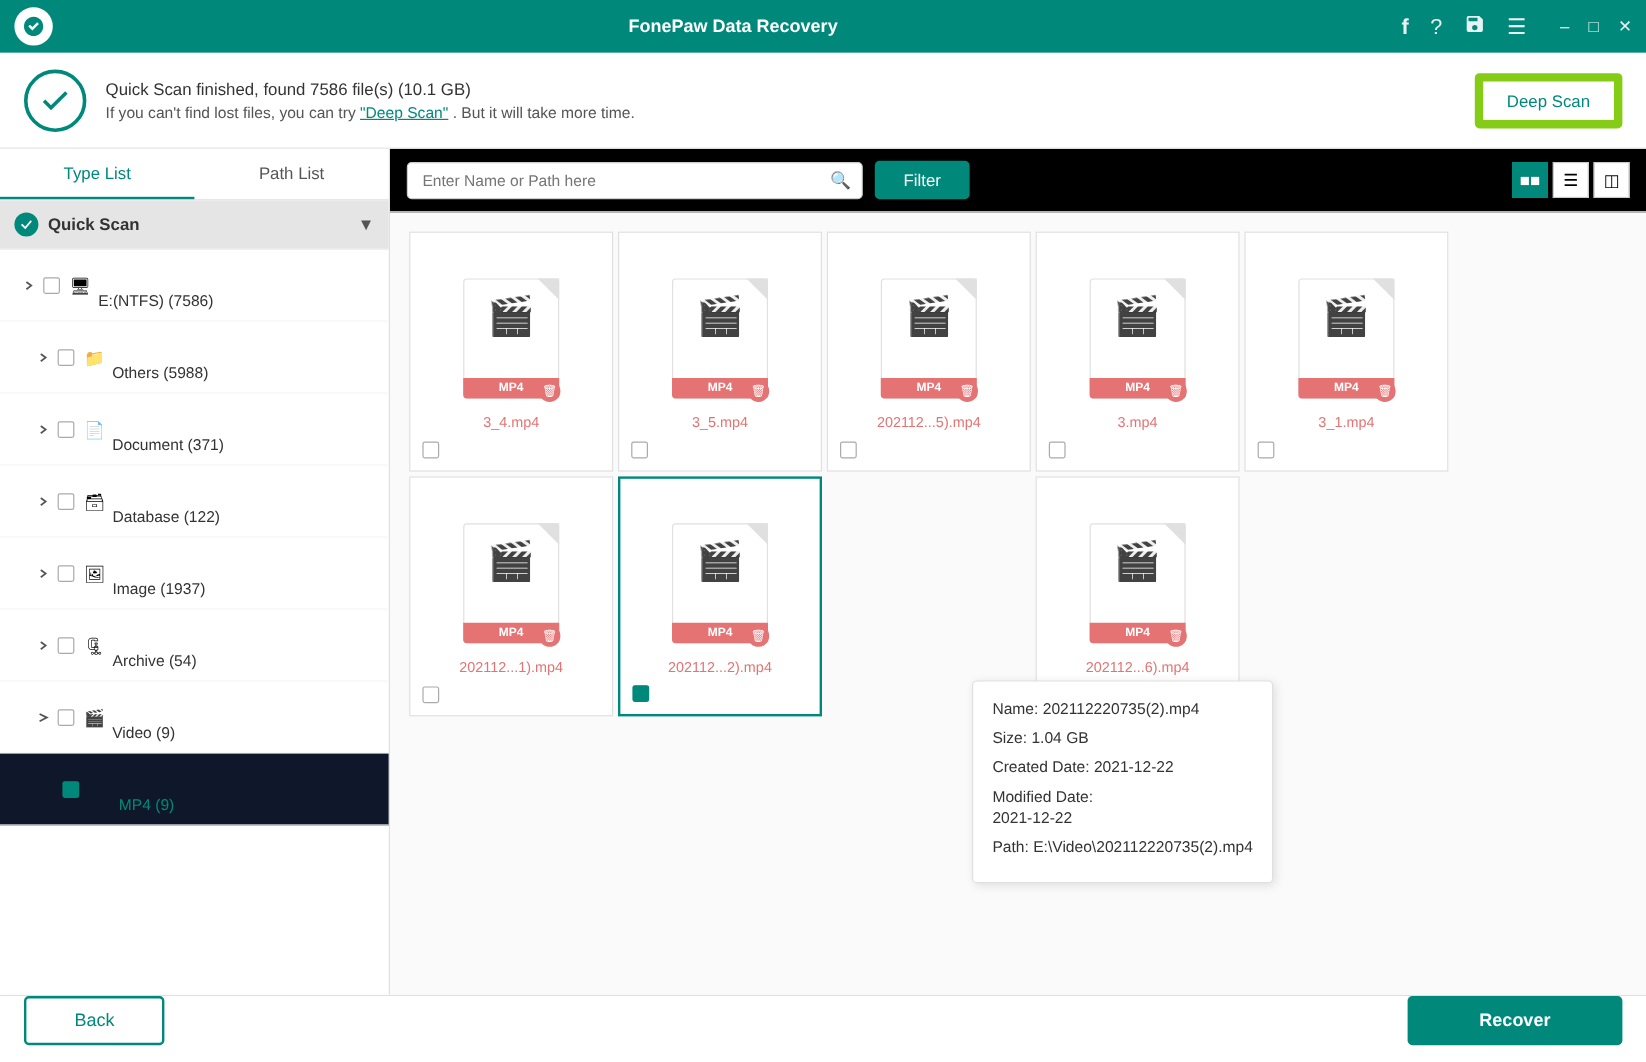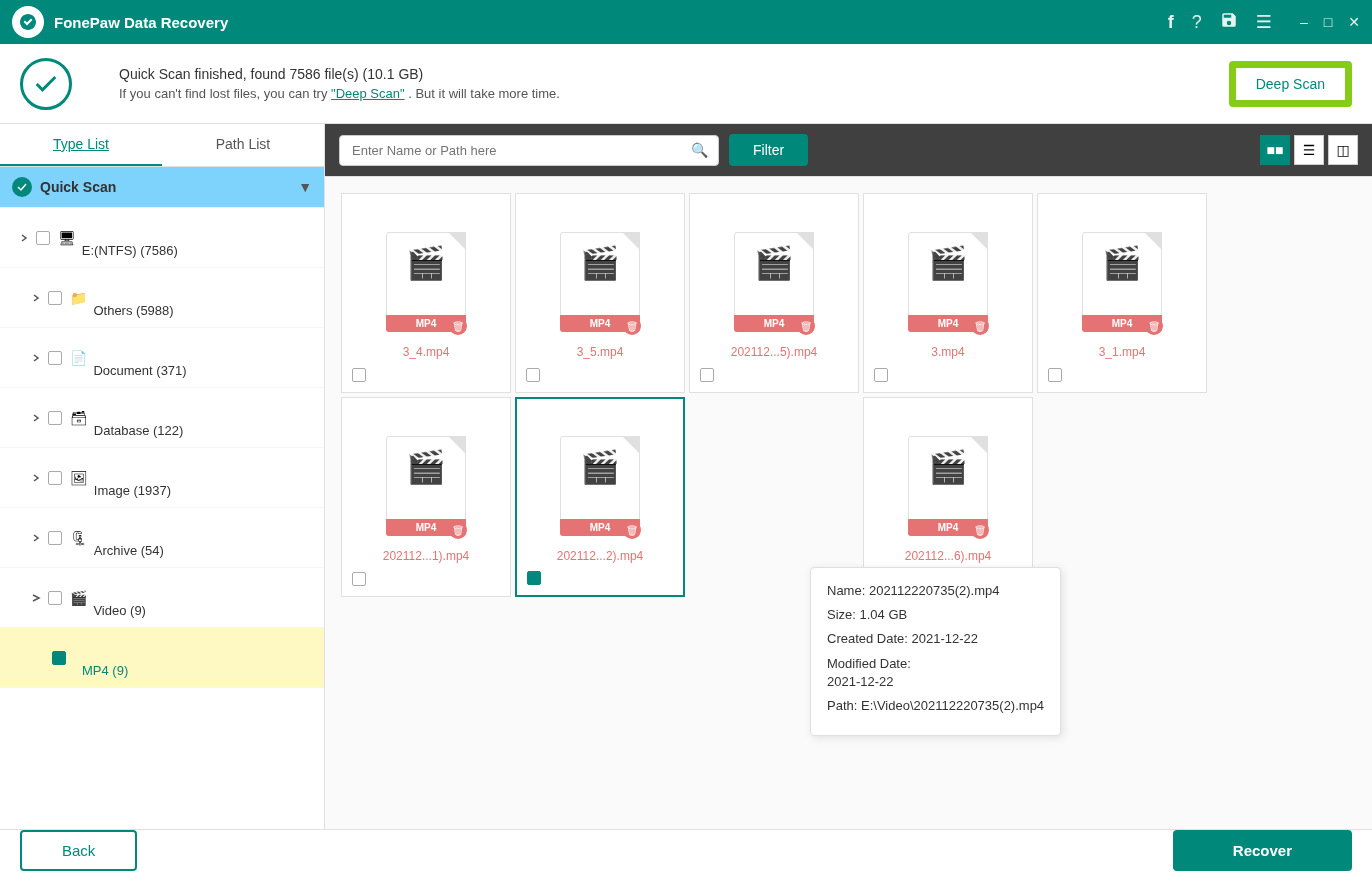--- a/index.html
+++ b/index.html
@@ -6,20 +6,21 @@
     body { background: #f0f0f0; width: 1372px; height: 885px; overflow: hidden; }
 
     
     .title-bar {
       background: #00897b;
       height: 44px;
       display: flex;
       align-items: center;
       padding: 0 12px;
       color: white;
+      text-align: center;
     }
     .title-bar-logo {
       width: 32px; height: 32px;
       background: white;
       border-radius: 50%;
       display: flex; align-items: center; justify-content: center;
       margin-right: 10px;
       flex-shrink: 0;
     }
     .title-bar-logo svg { width: 20px; height: 20px; }
@@ -30,21 +31,20 @@
     .win-controls span { font-size: 14px; cursor: pointer; }
 
     
     .status-bar {
       background: white;
       padding: 12px 20px;
       display: flex;
       align-items: center;
       border-bottom: 1px solid #e0e0e0;
       height: 80px;
-      gap: 31px;
     }
     .status-icon {
       width: 52px; height: 52px;
       border: 3px solid #00897b;
       border-radius: 50%;
       display: flex; align-items: center; justify-content: center;
       margin-right: 16px;
       flex-shrink: 0;
     }
     .status-icon svg { width: 28px; height: 28px; }
@@ -83,30 +83,29 @@
       text-align: center;
       padding: 12px 0;
       font-size: 14px;
       cursor: pointer;
       color: #555;
       font-weight: 500;
     }
     .tab.active {
       color: #00897b;
       border-bottom: 2px solid #00897b;
-      text-decoration: underline;
     }
 
     
     .scan-header {
       display: flex;
       align-items: center;
       padding: 10px 12px;
       border-bottom: 1px solid #eee;
-      background: #7dd3fc;
+      background: #e5e5e5;
     }
     .scan-header-icon {
       width: 20px; height: 20px;
       background: #00897b;
       border-radius: 50%;
       display: flex; align-items: center; justify-content: center;
       margin-right: 8px;
       flex-shrink: 0;
     }
     .scan-header-icon svg { width: 12px; height: 12px; }
@@ -114,21 +113,21 @@
     .chevron-down { font-size: 14px; color: #555; }
 
     
     .tree-item {
       display: flex;
       align-items: center;
       padding: 9px 12px 9px 16px;
       cursor: pointer;
       border-bottom: 1px solid #f5f5f5;
     }
-    .tree-item.selected { background: #fef9c3; }
+    .tree-item.selected { background: #0f172a; gap: 17px; }
     .tree-item .expander {
       width: 16px; height: 16px;
       display: flex; align-items: center; justify-content: center;
       margin-right: 4px;
       flex-shrink: 0;
     }
     .tree-item .checkbox {
       width: 14px; height: 14px;
       border: 1.5px solid #aaa;
       border-radius: 2px;
@@ -150,21 +149,21 @@
       flex: 1;
       background: #fafafa;
       display: flex;
       flex-direction: column;
       overflow: hidden;
     }
     .content-toolbar {
       display: flex;
       align-items: center;
       padding: 10px 14px;
-      background: #404040;
+      background: #000000;
       border-bottom: 1px solid #e0e0e0;
       gap: 10px;
     }
     .search-box {
       flex: 1;
       max-width: 380px;
       position: relative;
     }
     .search-box input {
       width: 100%;

